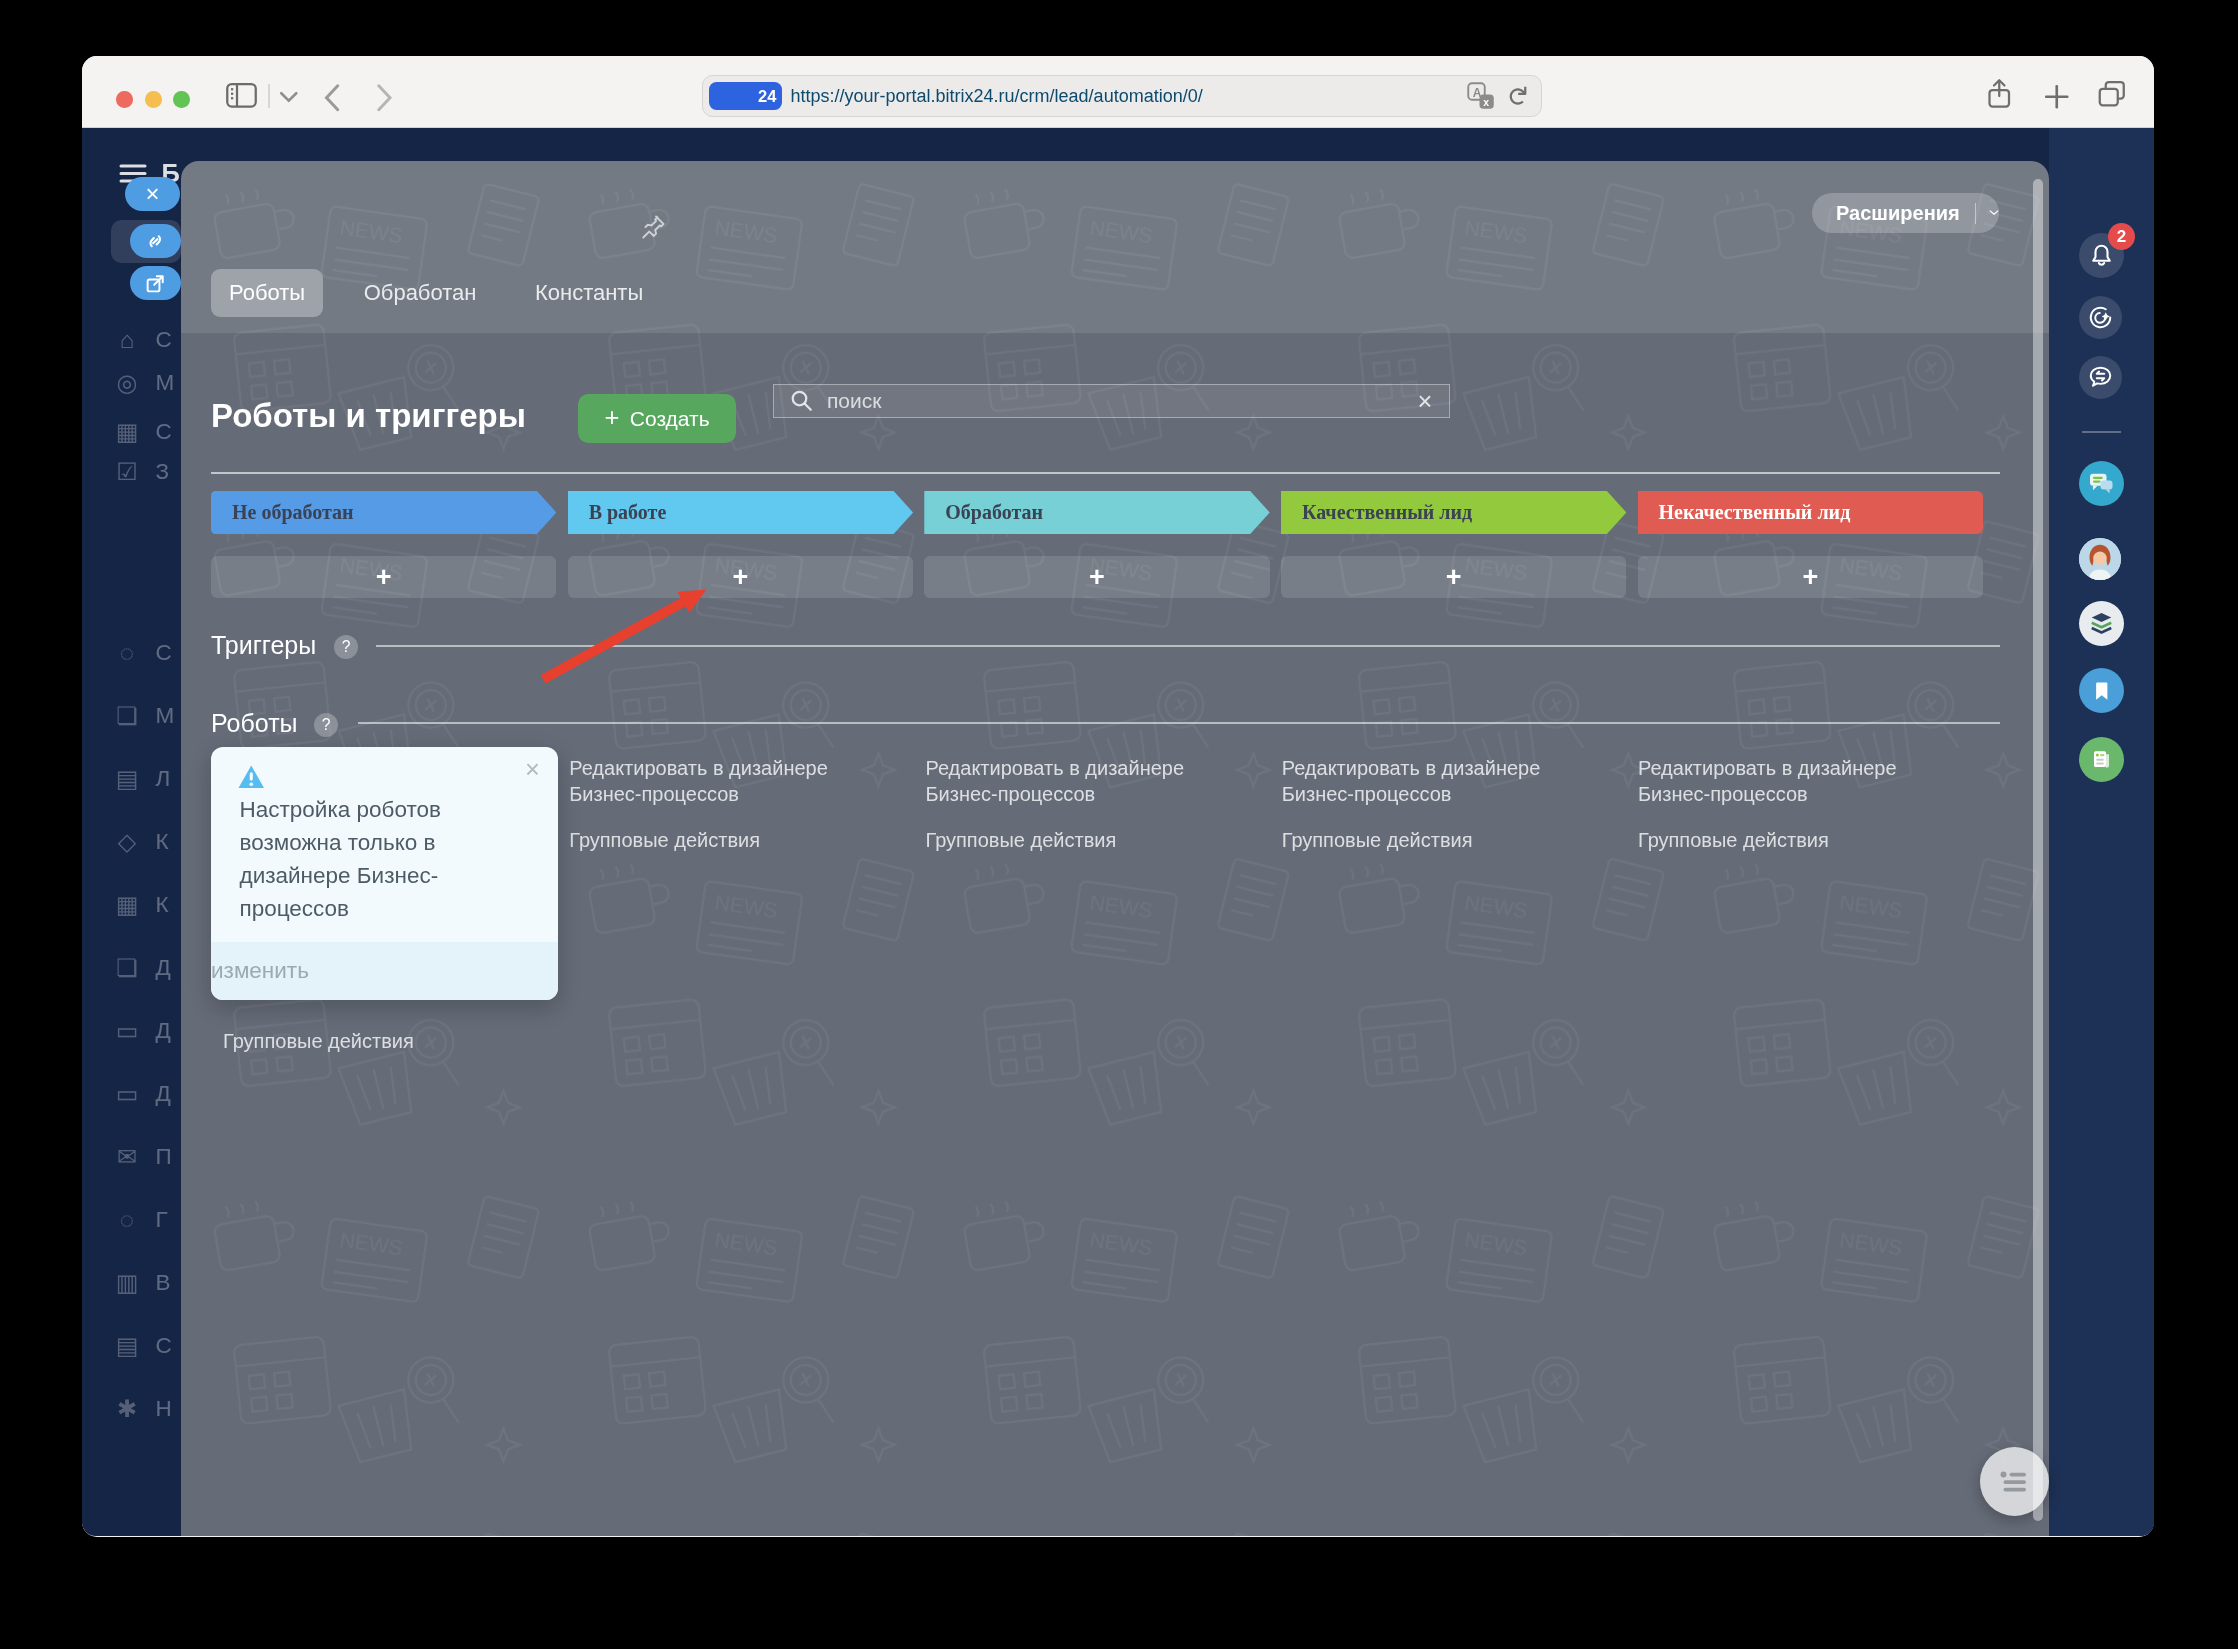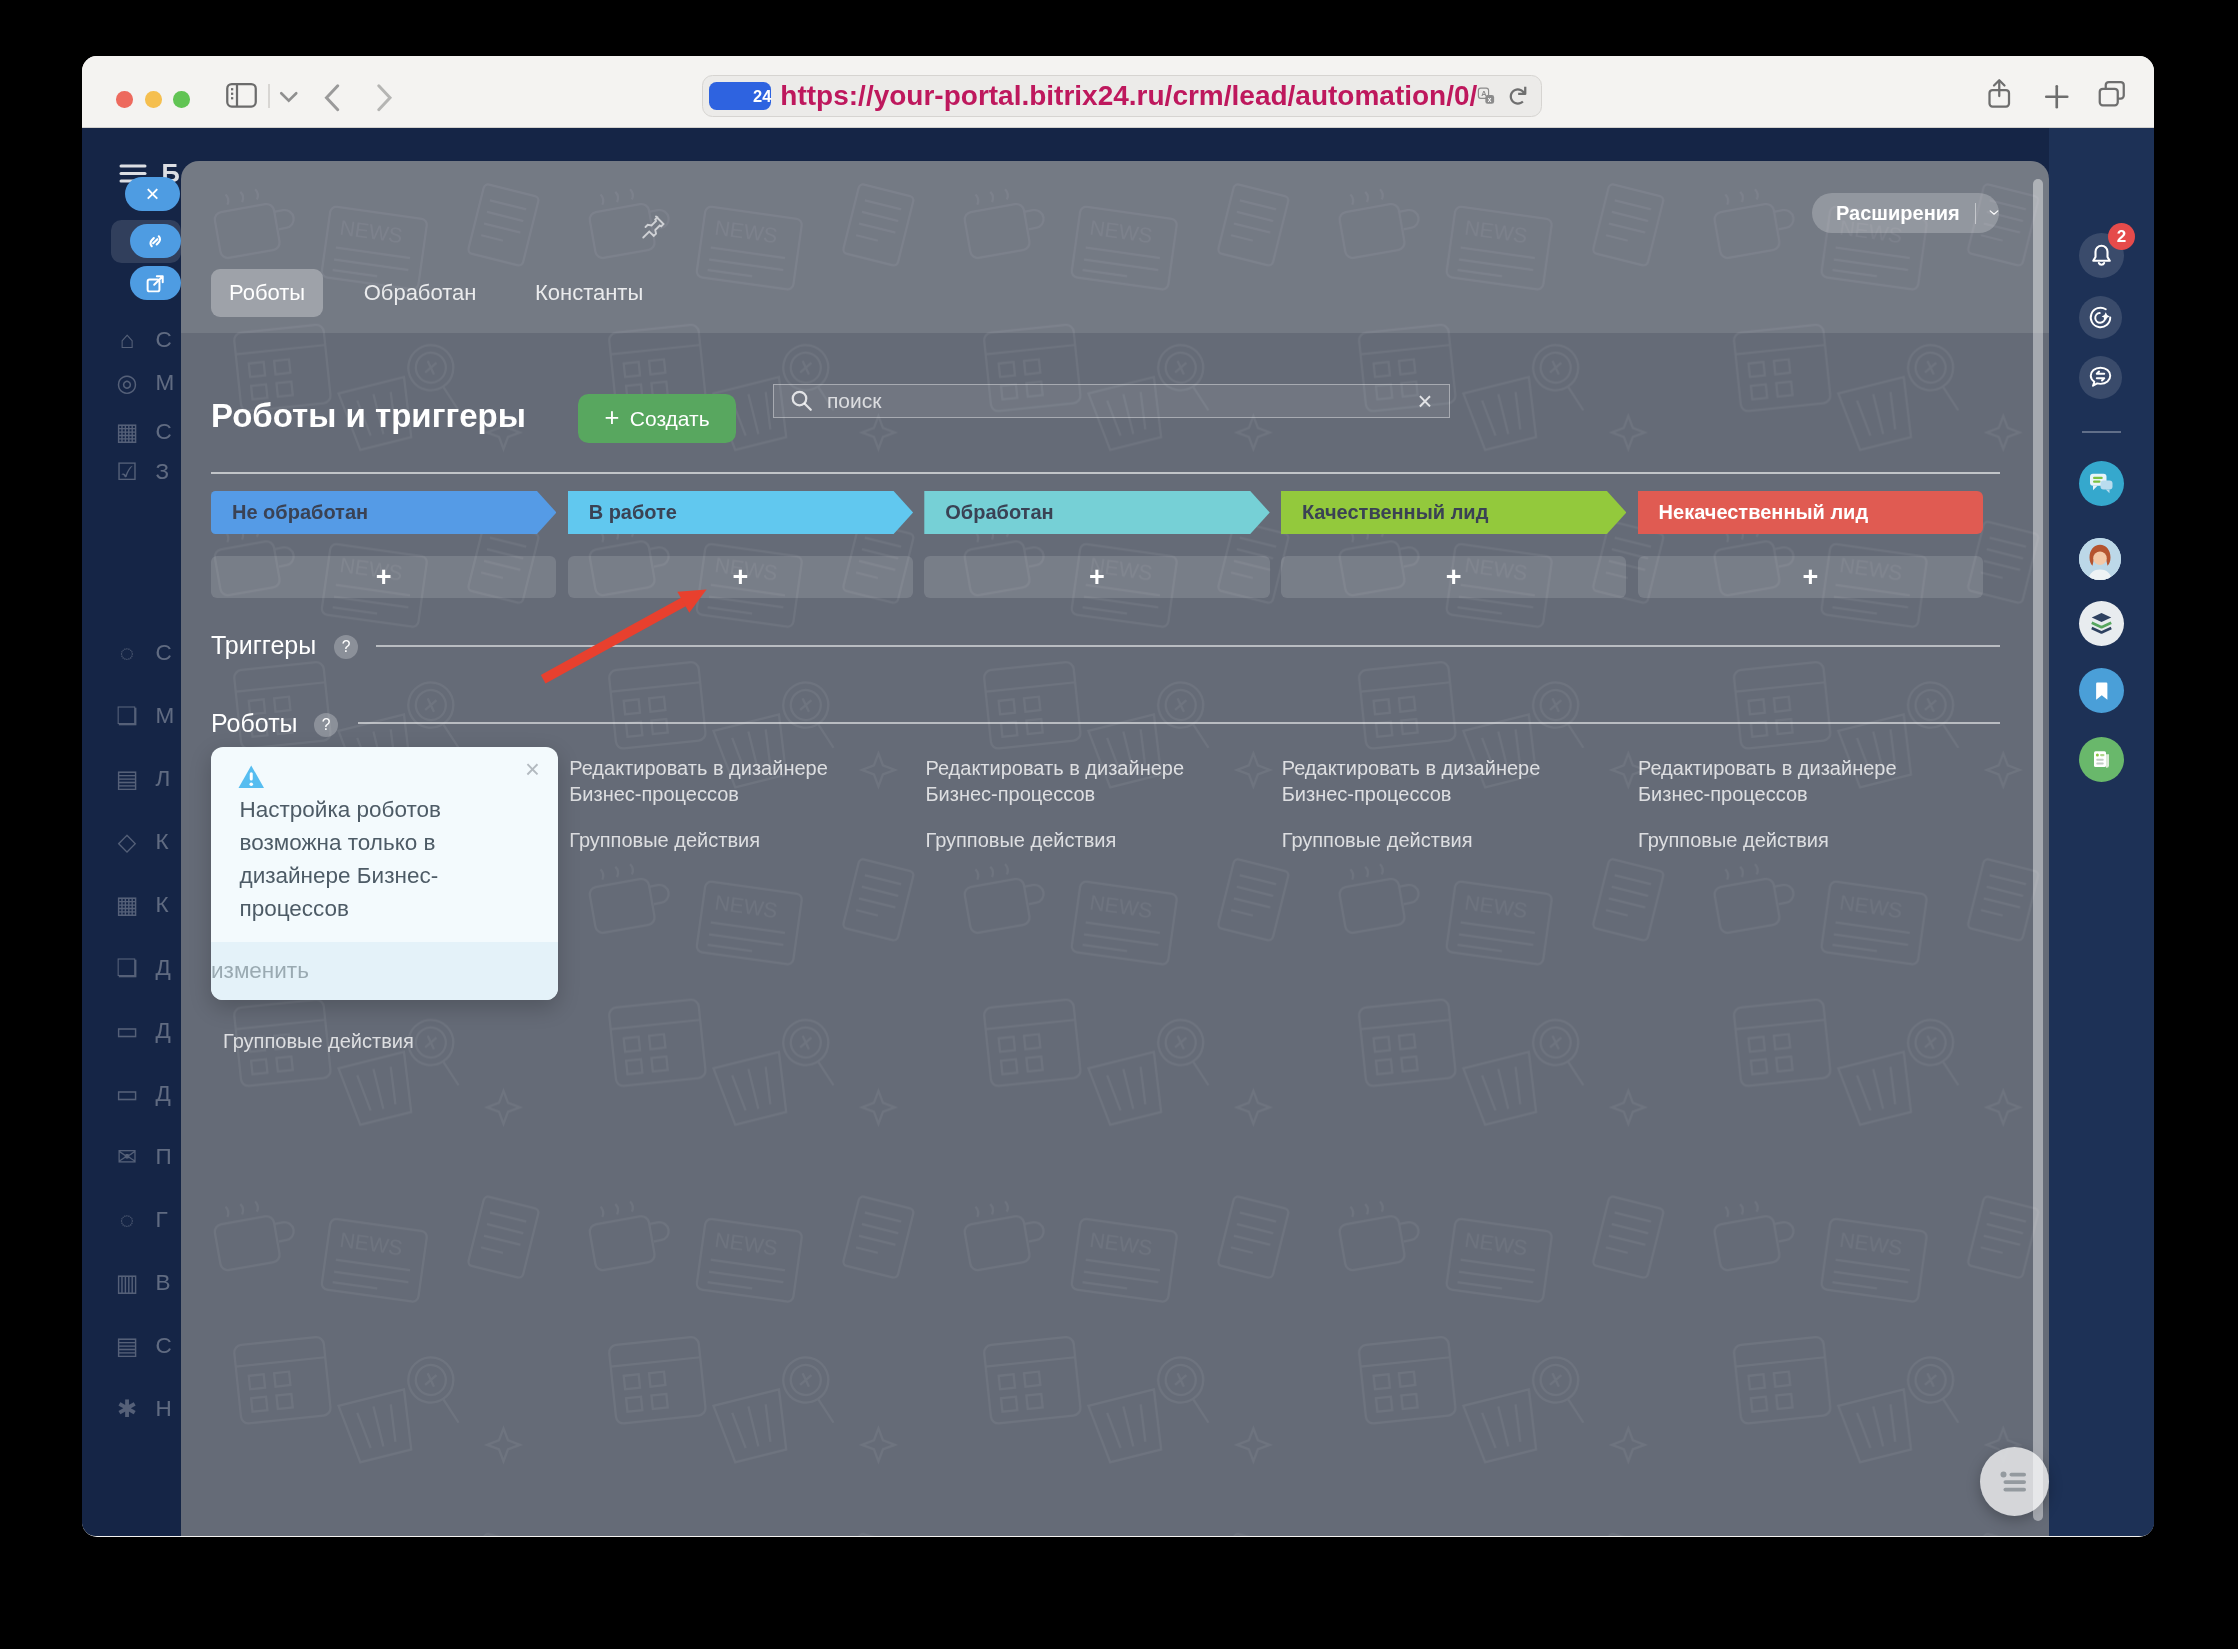--- a/index.html
+++ b/index.html
@@ -8,21 +8,21 @@
   
   #window{position:absolute;left:82px;top:56px;width:2072px;height:1481px;
     background:#f4f3f1;border-radius:15px;}
   #toolbar{position:absolute;left:82px;top:56px;width:2072px;height:71px;
     background:#f4f3f1;border-radius:15px 15px 0 0;border-bottom:0.7px solid #d3d1ce;}
   .tl{position:absolute;width:16.5px;height:16.5px;border-radius:50%;top:91px;}
   #urlbar{position:absolute;left:702px;top:75px;width:840px;height:42px;background:#ecebe9;
     border:1.5px solid #d6d4d1;border-radius:10.5px;display:flex;align-items:center;box-sizing:border-box;}
   #favicon{width:28.5px;height:28.5px;border-radius:7.5px;background:#2e63e0;color:#fff;font-size:16.5px;
     font-weight:bold;display:flex;align-items:center;justify-content:center;margin:0 9px 0 6px;padding-left:44px;}
-  #urltext{font-size:28px;color:#be185d;white-space:nowrap;font-weight:bold;}
+  #urltext{font-size:18px;color:#0c4a6e;white-space:nowrap;}
   .tbicon{position:absolute;top:78px;color:#6f6f6f;}
   
   #content{position:absolute;left:82px;top:127px;width:2072px;height:1409px;
     overflow:hidden;border-radius:0 0 13.5px 13.5px;background:#152546;}
   #rightstrip{position:absolute;left:1967px;top:0;width:106px;height:1409px;background:#1d3156;}
   
   .railpill{position:absolute;background:#4e9ce2;border-radius:18px;display:flex;
     align-items:center;justify-content:center;color:#fff;}
   .fadeitem{position:absolute;left:30px;width:69px;height:36px;display:flex;align-items:center;
     gap:13.5px;color:rgba(255,255,255,0.32);font-size:22.5px;overflow:hidden;}
@@ -48,21 +48,21 @@
   #createbtn .pl{font-size:25.5px;font-weight:400;margin-top:-2.2px;}
   #searchbox{position:absolute;left:691px;top:257px;width:677px;height:34px;border-radius:0;
     background:rgba(255,255,255,0.08);border:1.5px solid rgba(255,255,255,0.38);box-sizing:border-box;
     display:flex;align-items:center;}
   #searchbox input{background:transparent;border:none;outline:none;color:#fff;font-size:21px;
     font-family:"Liberation Sans",sans-serif;flex:1;}
   #searchbox input::placeholder{color:rgba(255,255,255,0.75);}
   .hr{position:absolute;height:1.5px;background:rgba(255,255,255,0.6);}
   #stages,#plusrow,#cols{position:absolute;left:129px;width:1772px;display:flex;gap:11.2px;}
   #stages{top:364px;height:43px;}
-  .stage{flex:1;position:relative;display:flex;align-items:center;}
+  .stage{flex:1;position:relative;display:flex;align-items:center;font-family:Liberation Serif, serif;}
   .stage:not(:last-child){clip-path:polygon(0 0,calc(100% - 19.5px) 0,100% 50%,calc(100% - 19.5px) 100%,0 100%);}
   .stage:last-child{border-radius:0 6px 6px 0;}
   .stage:first-child{border-radius:4.5px 0 0 4.5px;}
   .stage span{font-size:20px;font-weight:700;padding-left:21px;}
   #plusrow{top:429px;height:42px;}
   .pluscell{flex:1;background:rgba(255,255,255,0.13);border-radius:6px;display:flex;
     align-items:center;justify-content:center;color:#fff;font-size:27px;font-weight:700;}
   .seclabel{position:absolute;left:129px;color:#fff;font-size:25px;}
   .qmark{position:absolute;width:24px;height:24px;border-radius:50%;background:rgba(255,255,255,0.25);
     color:#fff;font-size:15.7px;display:flex;align-items:center;justify-content:center;}

